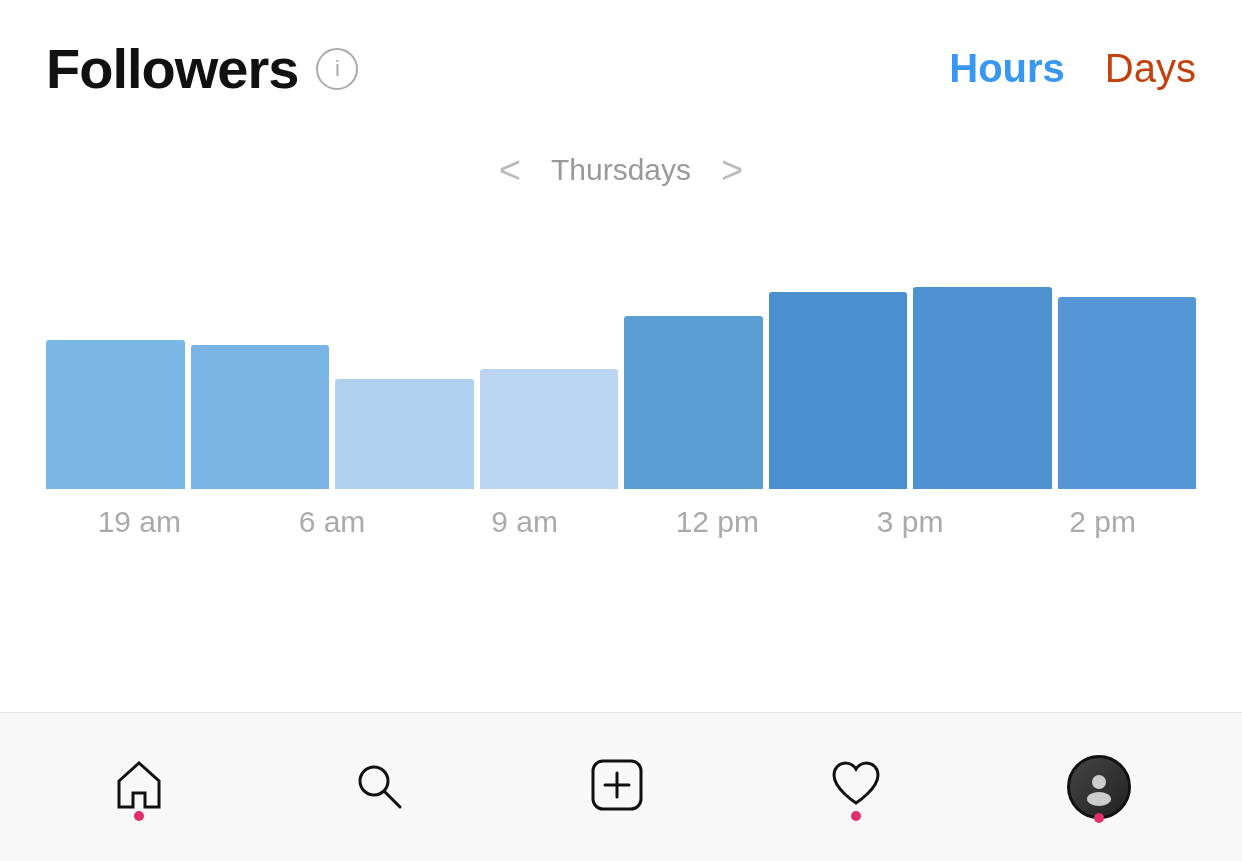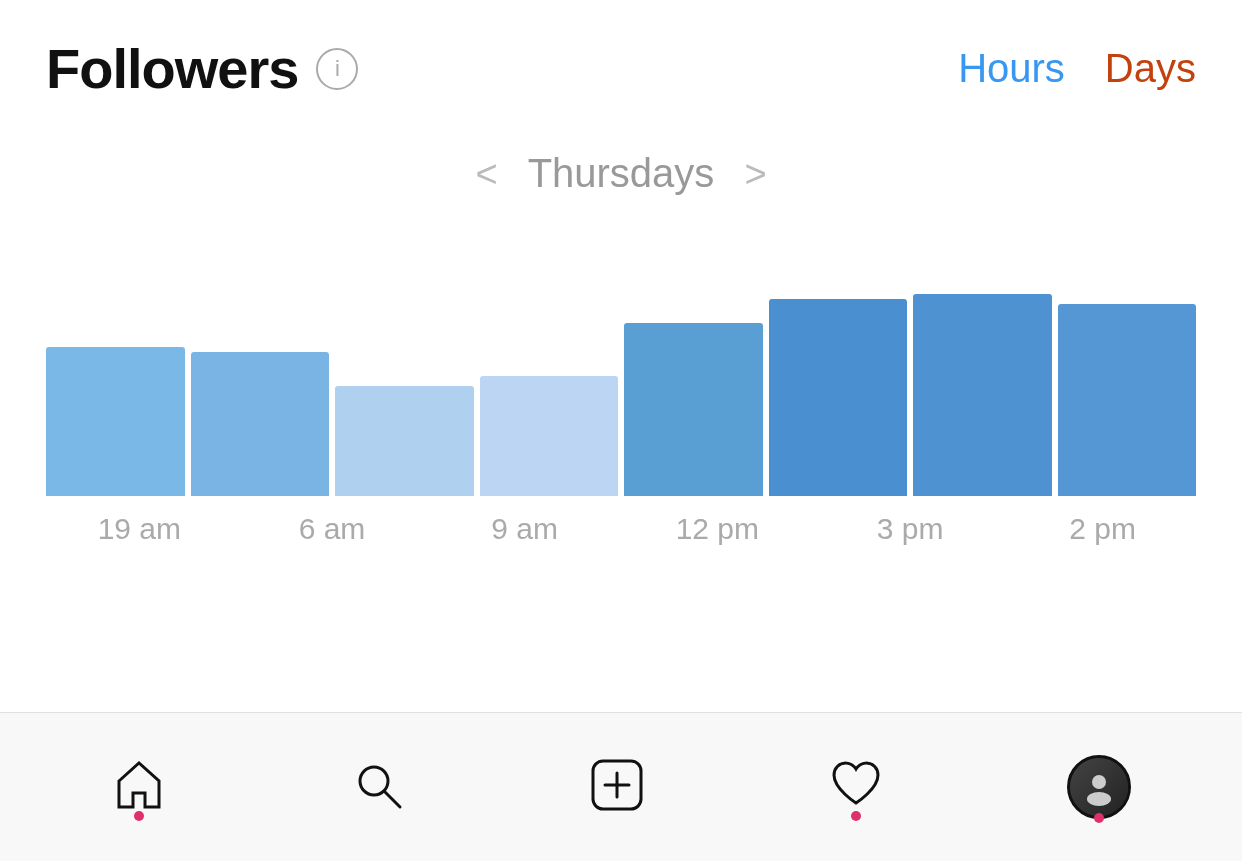--- a/index.html
+++ b/index.html
@@ -43,21 +43,21 @@
       font-weight: 400;
     }
     .header-right {
       display: flex;
       align-items: center;
       gap: 40px;
     }
     .tab-hours {
       font-size: 40px;
       color: #3897f0;
-      font-weight: 400;
+      font-weight: 700;
       cursor: pointer;
     }
     .tab-days {
       font-size: 40px;
       color: #c2410c;
       font-weight: 400;
       cursor: pointer;
     }
 
     
@@ -68,21 +68,21 @@
       gap: 30px;
       margin: 30px 0 10px 0;
     }
     .day-nav-chevron {
       font-size: 38px;
       color: #bbb;
       cursor: pointer;
       line-height: 1;
     }
     .day-nav-label {
-      font-size: 40px;
+      font-size: 30px;
       color: #999;
       font-weight: 400;
     }
 
     
     .chart-container {
       padding: 20px 46px 0 46px;
       height: 340px;
       display: flex;
       flex-direction: column;

